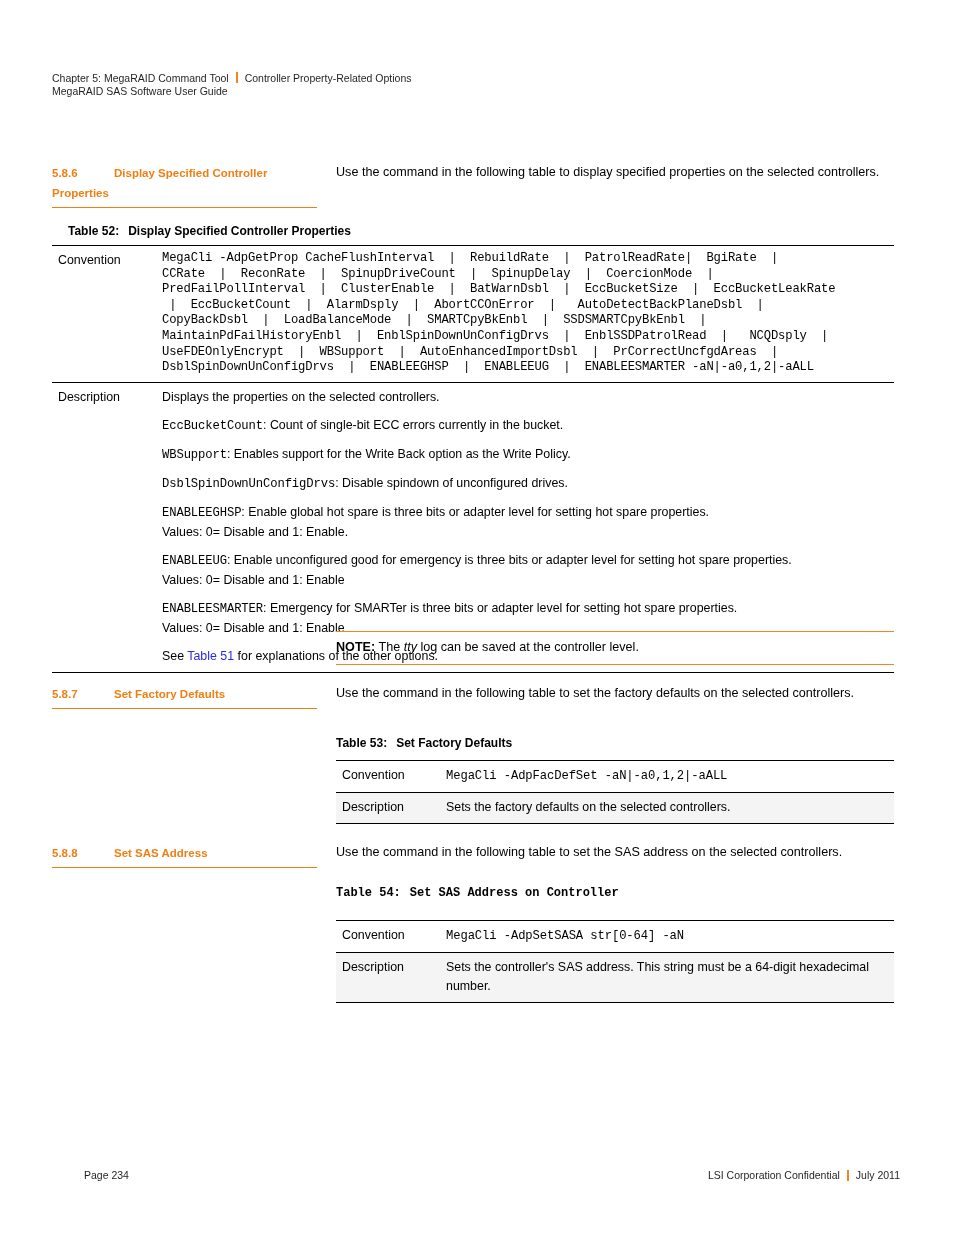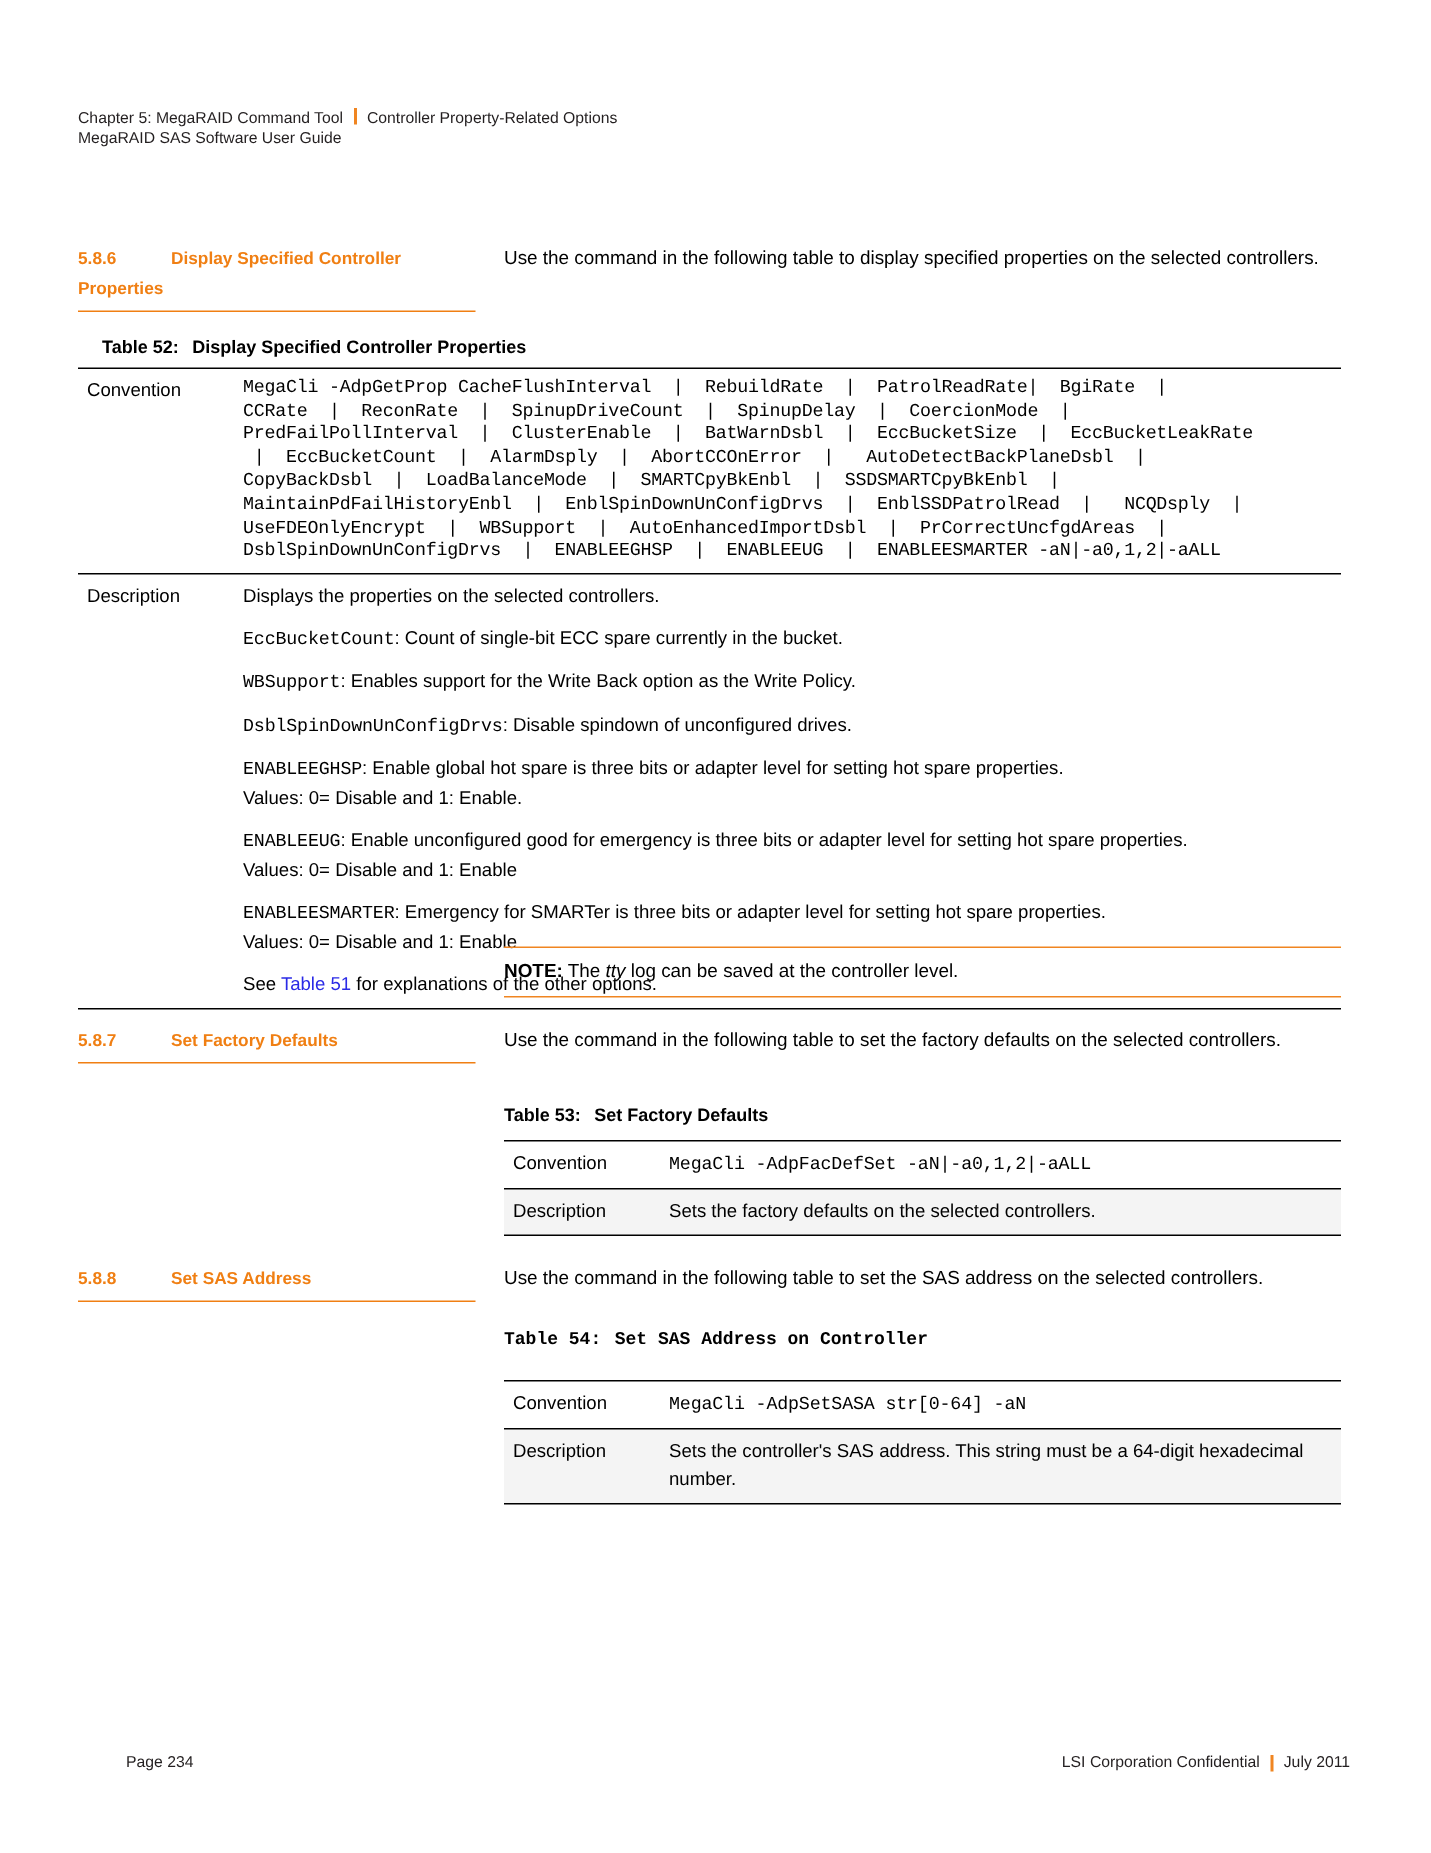--- a/index.html
+++ b/index.html
@@ -202,21 +202,21 @@
 UseFDEOnlyEncrypt  |  WBSupport  |  AutoEnhancedImportDsbl  |  PrCorrectUncfgdAreas  |
 DsblSpinDownUnConfigDrvs  |  ENABLEEGHSP  |  ENABLEEUG  |  ENABLEESMARTER -aN|-a0,1,2|-aALL</div>
         </td>
       </tr>
       <tr class="r-mid">
         <td class="c-label">Description</td>
         <td class="c-val">
           <div class="desc-p">Displays the properties on the selected controllers.</div>
 
           <div class="desc-p">
-            <code>EccBucketCount</code><span>: Count of single-bit ECC spare currently in the bucket.</span>
+            <code>EccBucketCount</code><span>: Count of single-bit ECC errors currently in the bucket.</span>
           </div>
 
           <div class="desc-p">
             <code>WBSupport</code><span>: Enables support for the Write Back option as the Write Policy.</span>
           </div>
 
           <div class="desc-p">
             <code>DsblSpinDownUnConfigDrvs</code><span>: Disable spindown of unconfigured drives.</span>
           </div>
 

